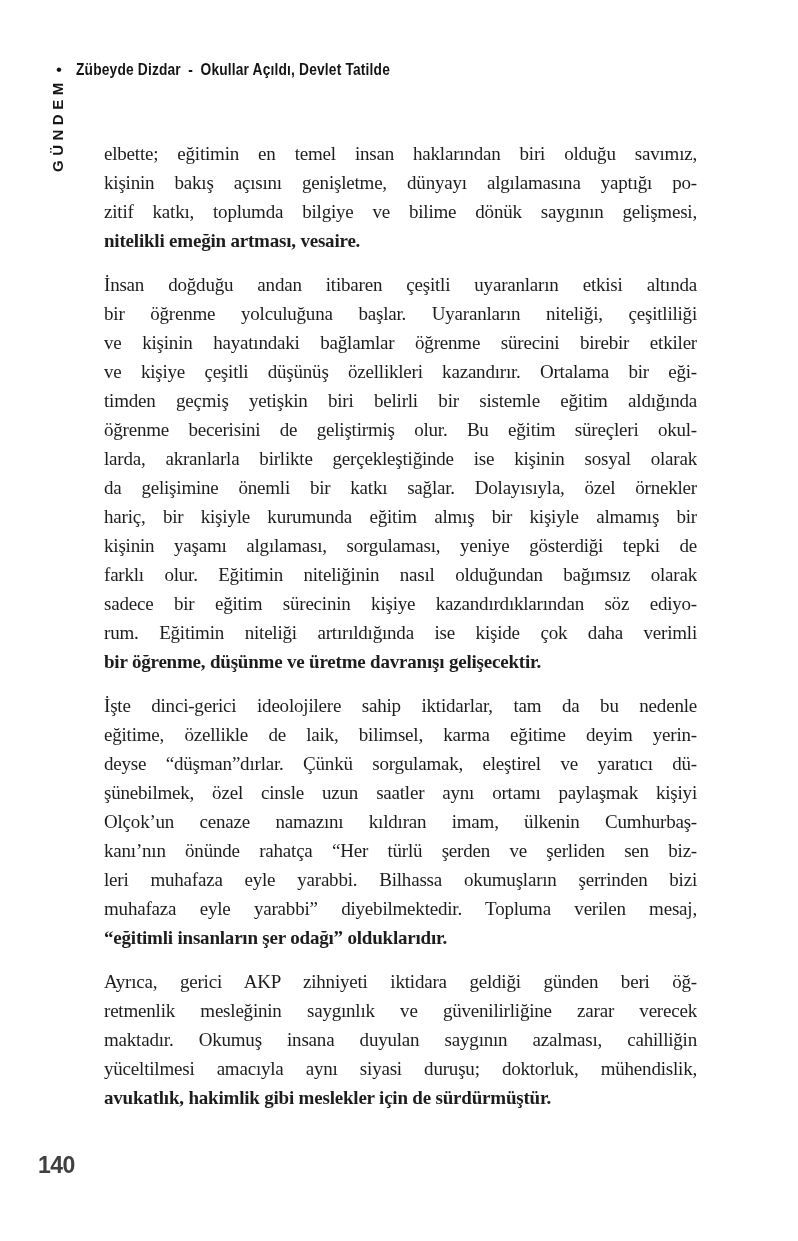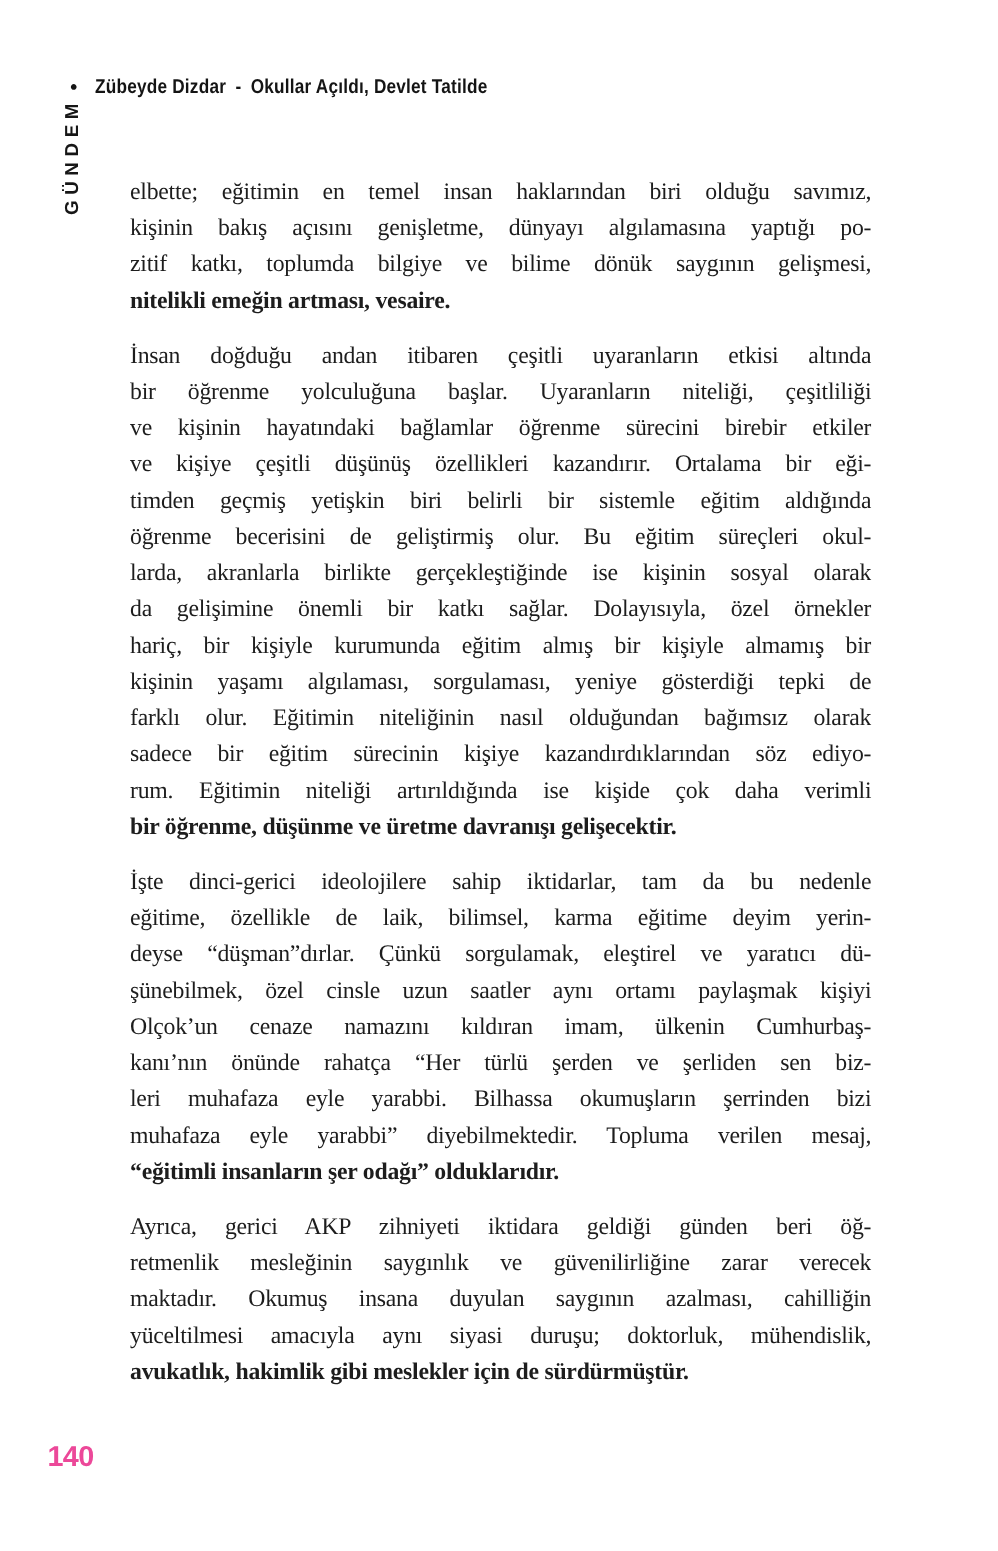--- a/index.html
+++ b/index.html
@@ -95,21 +95,21 @@
 
   
   .page-number {
     position: absolute;
     left: 38px;
     top: 1152px;
     font-family: "Liberation Sans", sans-serif;
     font-weight: 700;
     font-size: 23px;
     letter-spacing: -0.5px;
-    color: #ec4899;
+    color: #404040;
   }
 </style>
 </head>
 <body>
 
 <div class="page">
 
   <div class="header">
     <span class="bullet">•</span>
     <span class="header-text">

